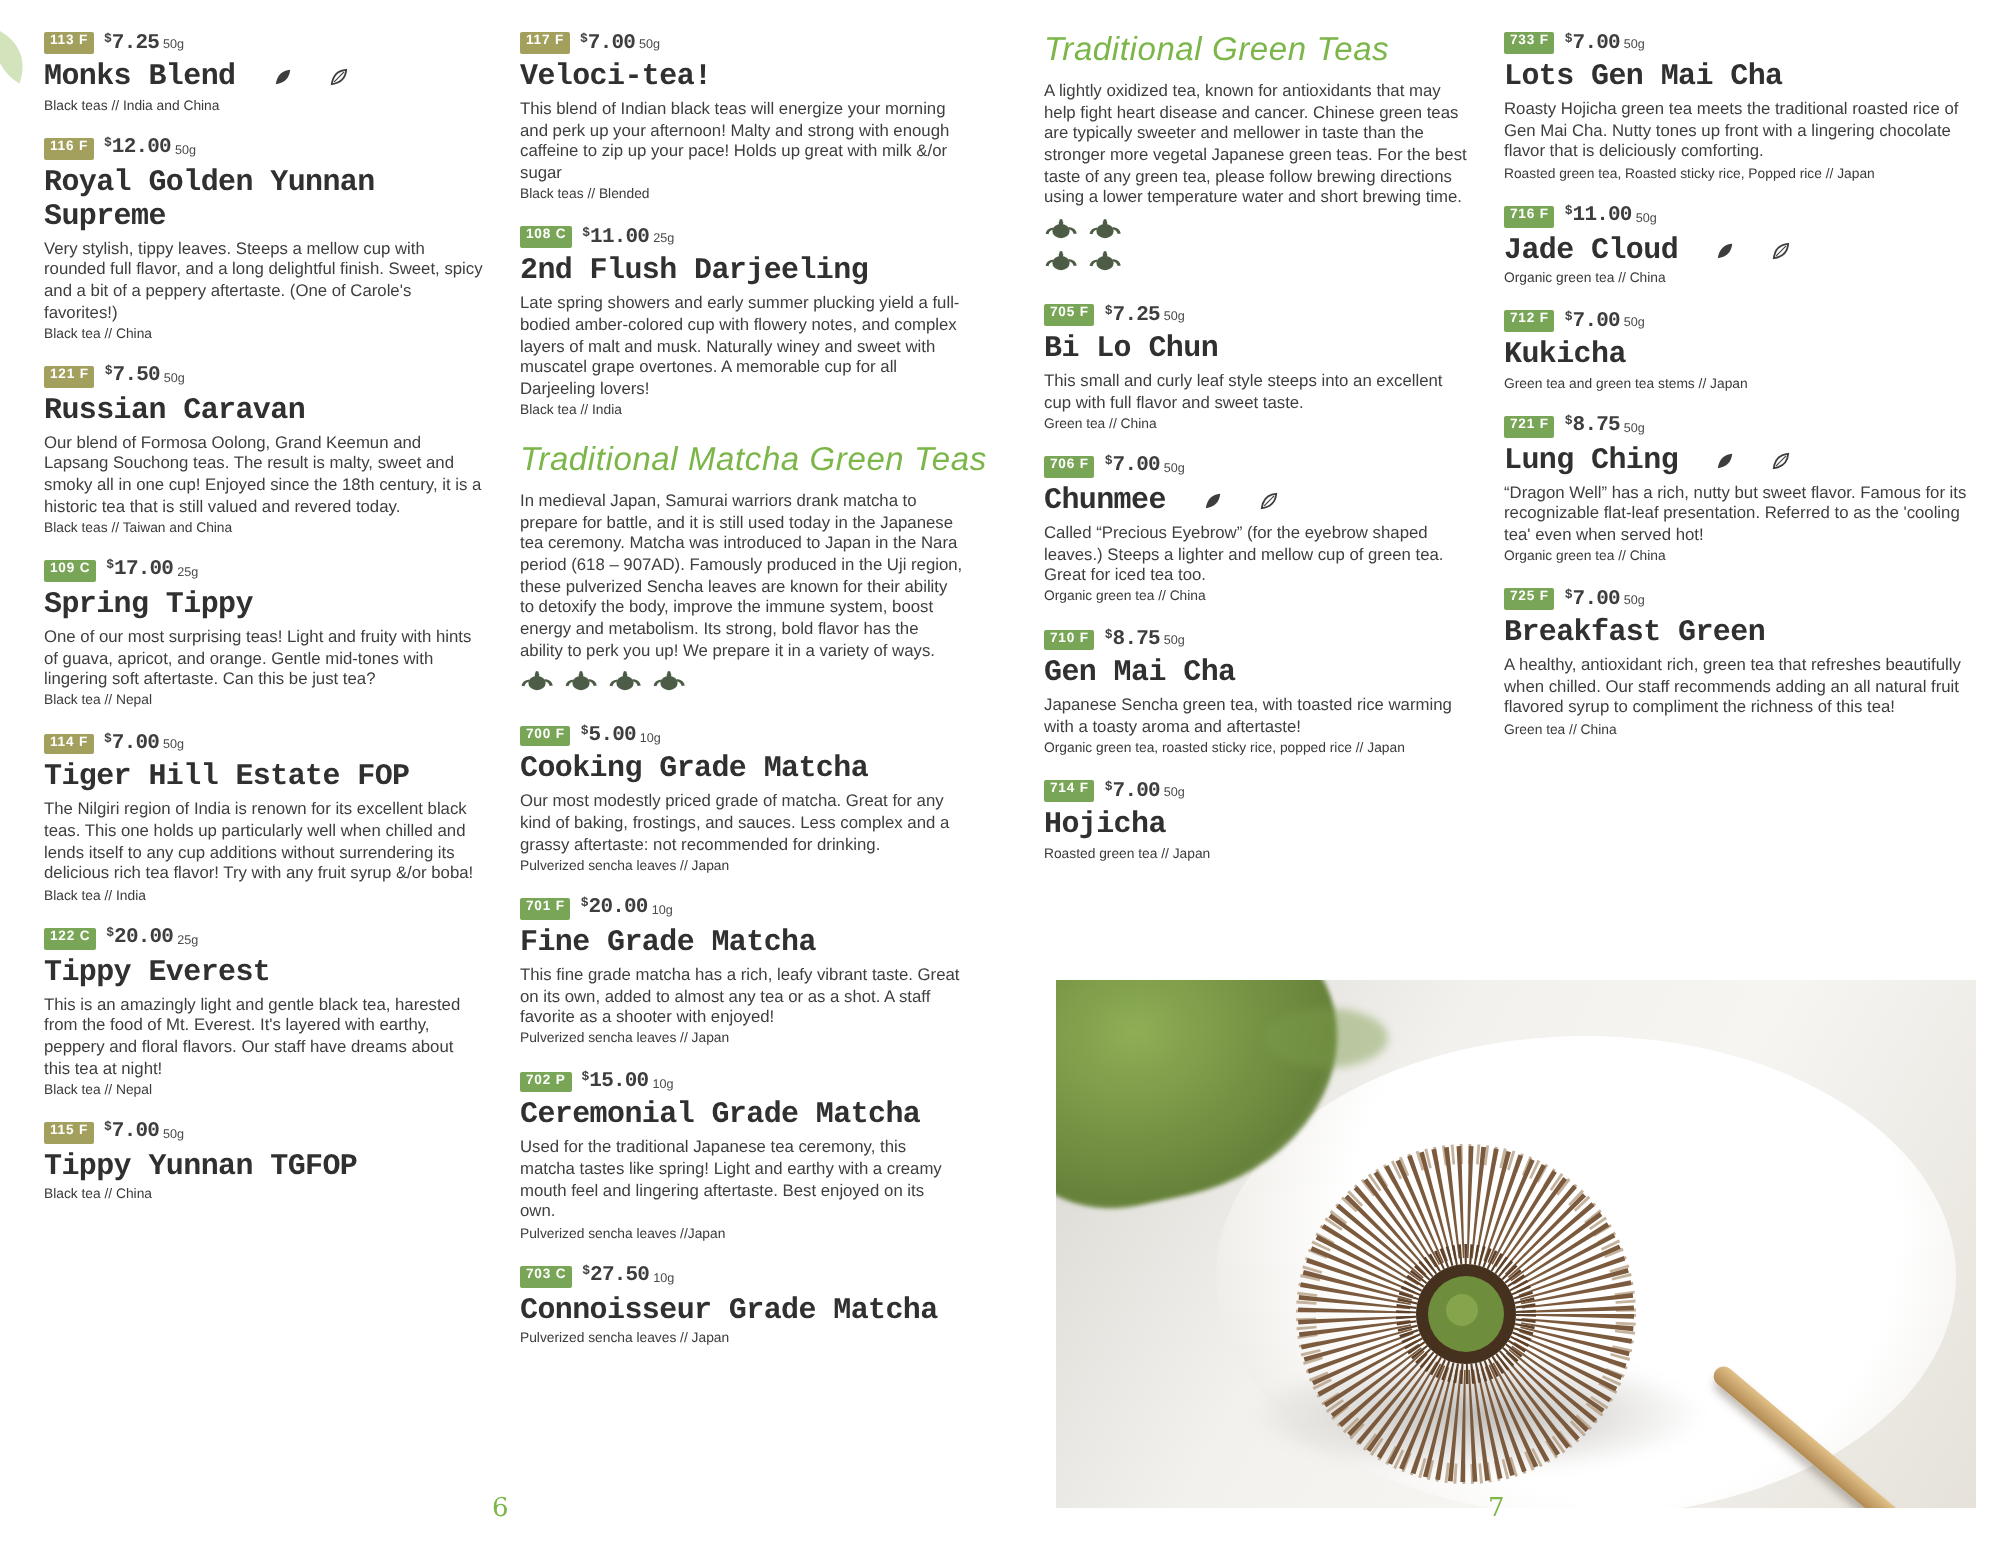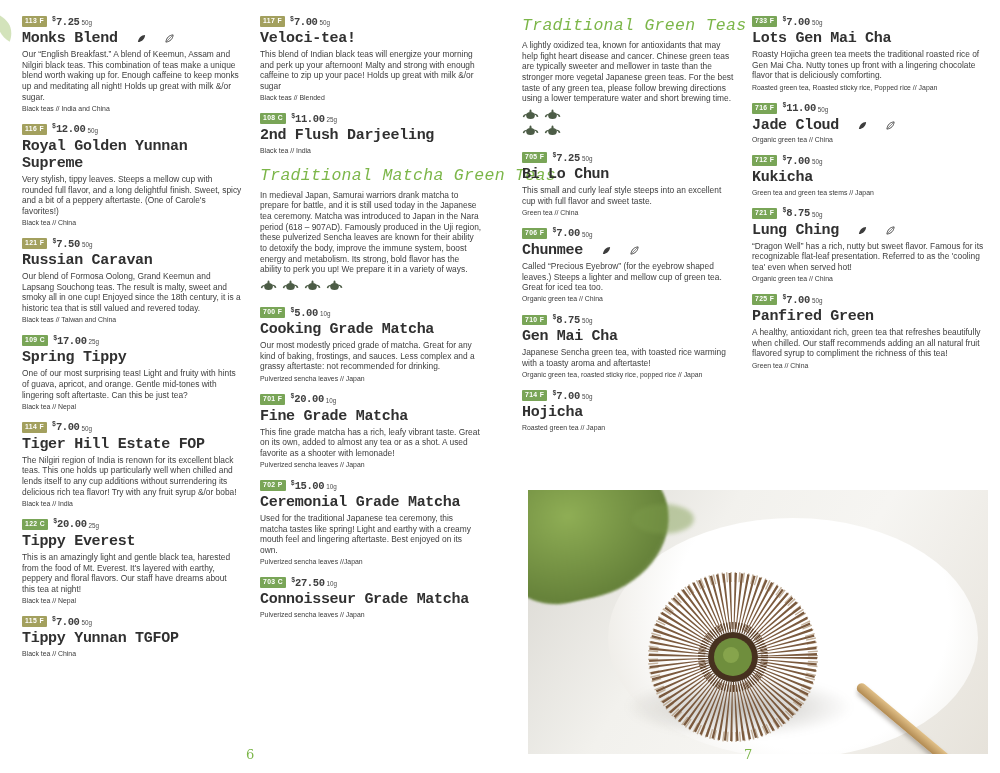--- a/index.html
+++ b/index.html
@@ -18,21 +18,21 @@
   .badge{font-size:6.8px;font-weight:bold;color:#fff;padding:2px 3px;border-radius:1px;line-height:1;letter-spacing:.4px;font-family:"Liberation Sans",sans-serif}
   .badge.olive{background:var(--badge-olive,#a3a05e)}
   .badge.green{background:var(--badge-green,#79a557)}
   .pricewrap{display:flex;align-items:flex-end;margin-left:2px}
   .cur{font-size:6.5px;font-weight:bold;align-self:flex-start;line-height:1;font-family:"Liberation Mono",monospace}
   .pnum{font-size:10.5px;font-weight:bold;font-family:"Liberation Mono",monospace;line-height:1;letter-spacing:-.4px}
   .weight{font-size:6.3px;color:#4a4a4a;margin-left:2px;line-height:1.1}
   .name{font-family:"Liberation Mono",monospace;font-weight:bold;font-size:15px;color:#303030;margin:3px 0 2px;letter-spacing:-.3px;display:flex;align-items:center;gap:19px}
   .desc{font-size:8.4px;line-height:1.27;color:#3e3e3e}
   .origin{font-size:6.9px;margin-top:2.5px;color:#3a3a3a}
-  .script{font-family:Liberation Mono, monospace;font-style:italic;font-weight:normal;color:var(--accent,#7cb649);font-size:16.5px;letter-spacing:.3px;margin:2px 0 5px;white-space:nowrap}
+  .script{font-family:Liberation Sans, sans-serif;font-style:italic;font-weight:normal;color:var(--accent,#7cb649);font-size:16.5px;letter-spacing:.3px;margin:2px 0 5px;white-space:nowrap}
   .section{margin-bottom:10px}
   .intro{margin-bottom:4px}
   .teapots{display:flex;flex-wrap:wrap;gap:4px 5px;margin:3px 0 4px;align-items:center}
   .teapots.narrow{width:50px}
   .tp{width:17px;height:12px;fill:#4c5c46}
   .leaf-ic{width:9px;height:9px;flex:0 0 auto}
   .pagenum{position:absolute;font-family:"DejaVu Serif",serif;color:var(--accent,#7cb649);font-size:13px}
   .pagenum.left{left:246px;top:747px}
   .pagenum.right{left:744px;top:747px}
   .corner-leaf{position:absolute;left:-5px;top:13px;width:22px;height:32px}
@@ -95,21 +95,20 @@
         </div>
         <div class="name">
             <span>Monks Blend</span>
             <svg class="leaf-ic" viewBox="0 0 12 12">
               <use href="#leaf"></use>
             </svg>
             <svg class="leaf-ic" viewBox="0 0 12 12">
               <use href="#leaf2"></use>
             </svg>
           </div>
-        <div class="desc">Our “English Breakfast.” A blend of Keemun, Assam and Nilgiri black teas. This combination of teas make a unique blend worth waking up for. Enough caffeine to keep monks up and meditating all night! Holds up great with milk &amp;/or sugar.</div>
         <div class="origin">Black teas // India and China</div>
       </div>
 
       <div class="tea">
         <div class="head">
           <span class="badge olive">116 F</span>
           <span class="pricewrap">
               <sup class="cur">$</sup>
               <span class="pnum">12.00</span>
               <span class="weight">50g</span>
@@ -226,20 +225,21 @@
           <span class="badge green">108 C</span>
           <span class="pricewrap">
               <sup class="cur">$</sup>
               <span class="pnum">11.00</span>
               <span class="weight">25g</span>
             </span>
         </div>
         <div class="name">
             <span>2nd Flush Darjeeling</span>
           </div>
+        <div class="desc">Late spring showers and early summer plucking yield a full-bodied amber-colored cup with flowery notes, and complex layers of malt and musk. Naturally winey and sweet with muscatel grape overtones. A memorable cup for all Darjeeling lovers!</div>
         <div class="origin">Black tea // India</div>
       </div>
 
       <div class="section">
         <h2 class="script">Traditional Matcha Green Teas</h2>
         <div class="desc intro">In medieval Japan, Samurai warriors drank matcha to prepare for battle, and it is still used today in the Japanese tea ceremony. Matcha was introduced to Japan in the Nara period (618 – 907AD). Famously produced in the Uji region, these pulverized Sencha leaves are known for their ability to detoxify the body, improve the immune system, boost energy and metabolism. Its strong, bold  flavor has the ability to perk you up! We prepare it in a variety of ways.</div>
         <div class="teapots">
           <svg class="tp" viewBox="0 0 22 14">
               <use href="#teapot"></use>
             </svg>
@@ -276,21 +276,21 @@
           <span class="badge green">701 F</span>
           <span class="pricewrap">
               <sup class="cur">$</sup>
               <span class="pnum">20.00</span>
               <span class="weight">10g</span>
             </span>
         </div>
         <div class="name">
             <span>Fine Grade Matcha</span>
           </div>
-        <div class="desc">This fine grade matcha has a rich, leafy vibrant taste. Great on its own, added to almost any tea or as a shot. A used favorite as a shooter with lemonade!</div>
+        <div class="desc">This fine grade matcha has a rich, leafy vibrant taste. Great on its own, added to almost any tea or as a shot. A staff favorite as a shooter with enjoyed!</div>
         <div class="origin">Pulverized sencha leaves // Japan</div>
       </div>
 
       <div class="tea">
         <div class="head">
           <span class="badge green">702 P</span>
           <span class="pricewrap">
               <sup class="cur">$</sup>
               <span class="pnum">15.00</span>
               <span class="weight">10g</span>
@@ -494,21 +494,21 @@
       <div class="tea">
         <div class="head">
           <span class="badge green">725 F</span>
           <span class="pricewrap">
               <sup class="cur">$</sup>
               <span class="pnum">7.00</span>
               <span class="weight">50g</span>
             </span>
         </div>
         <div class="name">
-            <span>Panfired Green</span>
+            <span>Breakfast Green</span>
           </div>
         <div class="desc">A healthy, antioxidant rich, green tea that refreshes beautifully when chilled. Our staff recommends adding an all natural fruit flavored syrup to compliment the richness of this tea!</div>
         <div class="origin">Green tea // China</div>
       </div>
 
     </div>
 
     <div class="photo">
       <div class="plate"></div>
       <div class="powder"></div>

